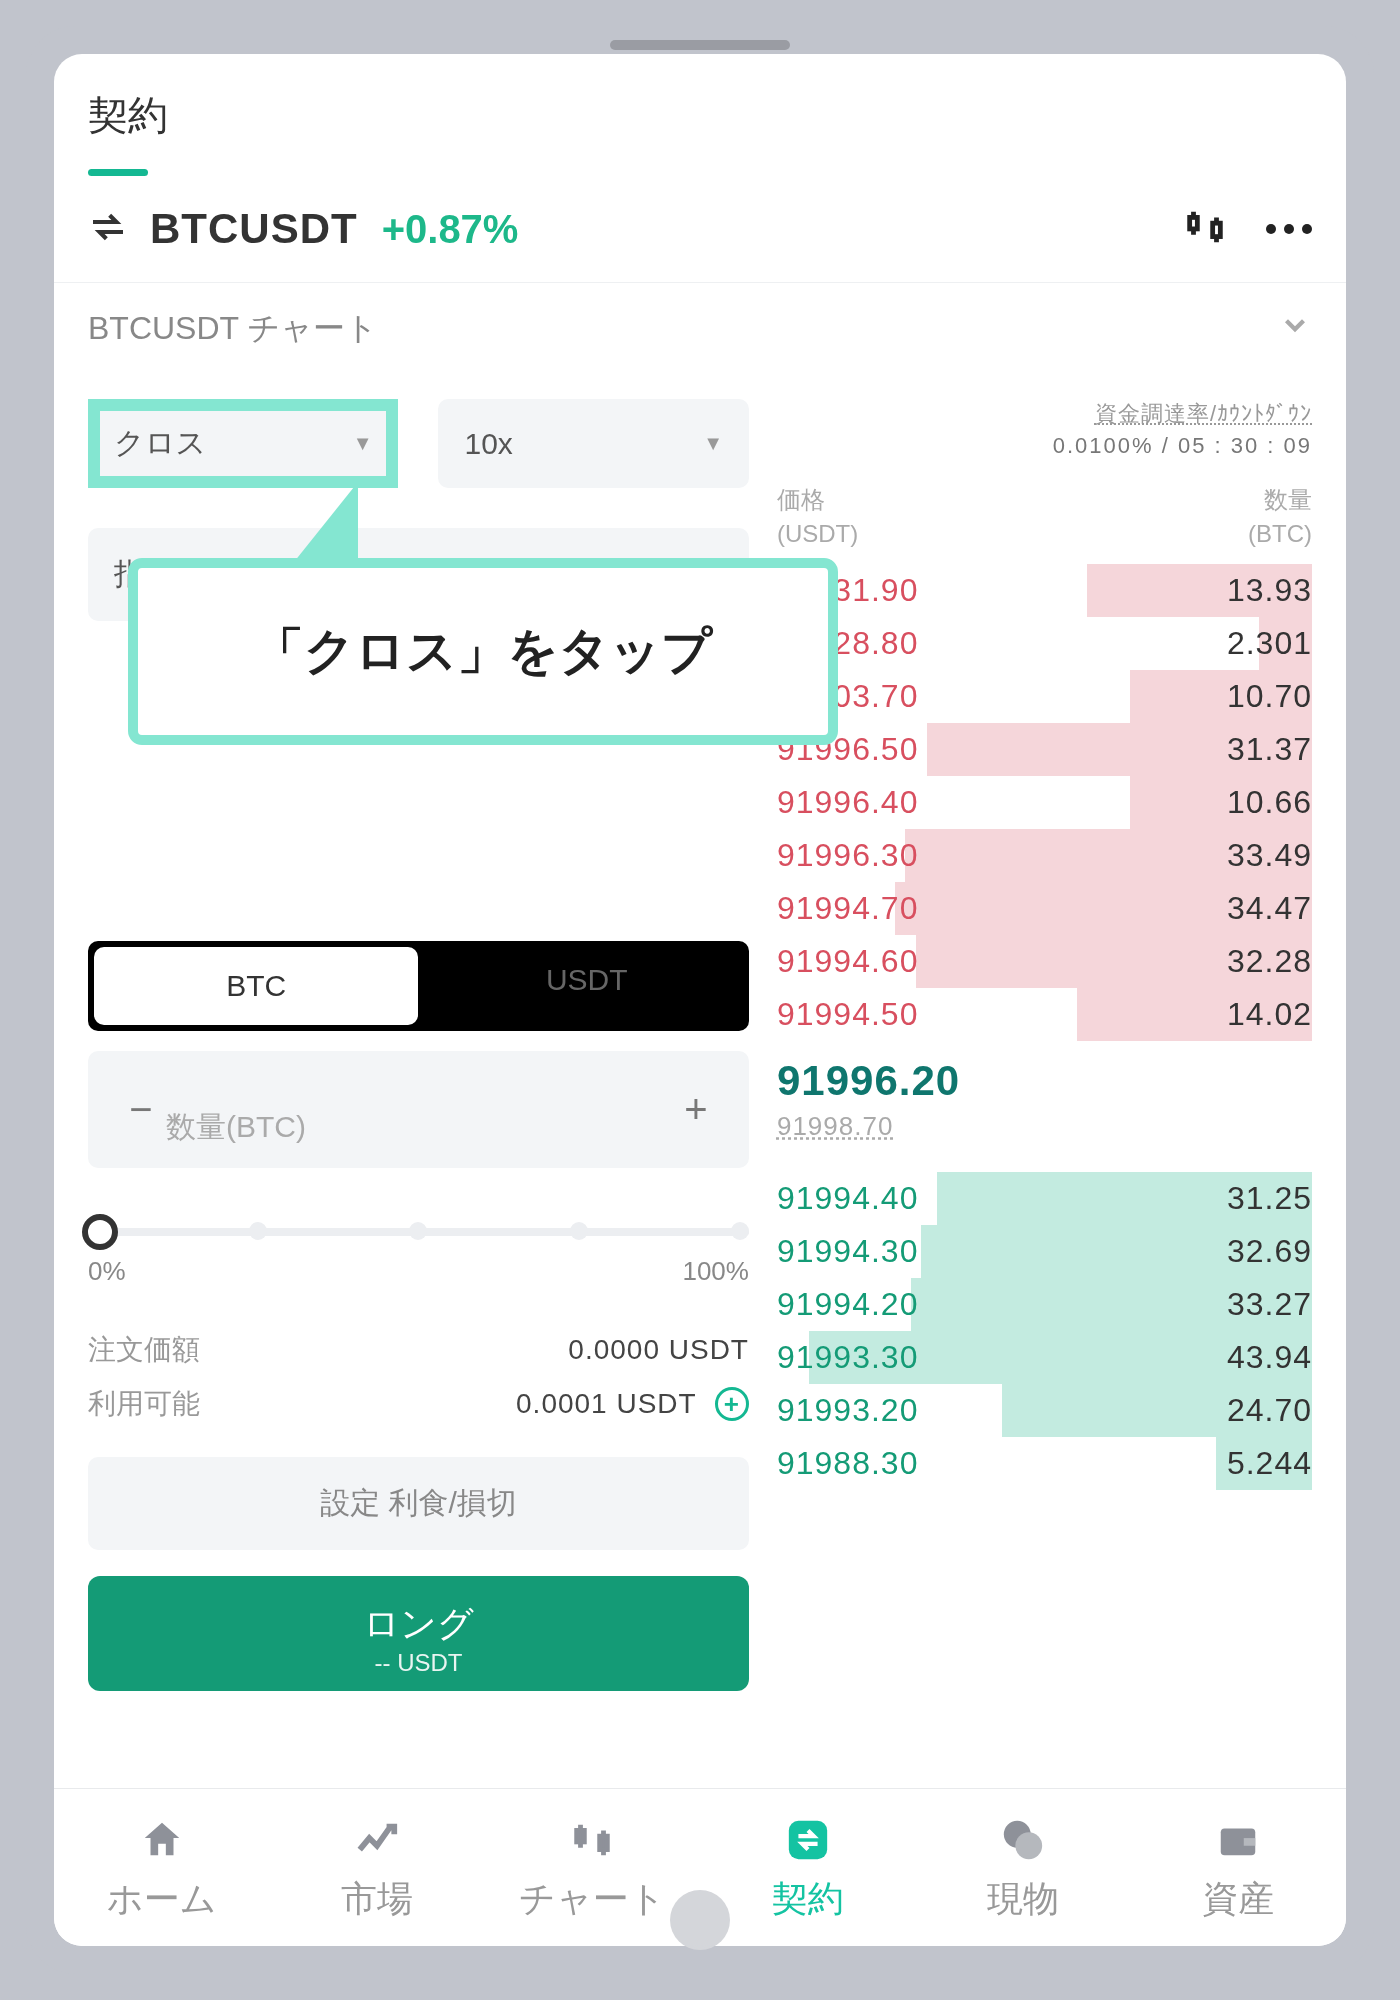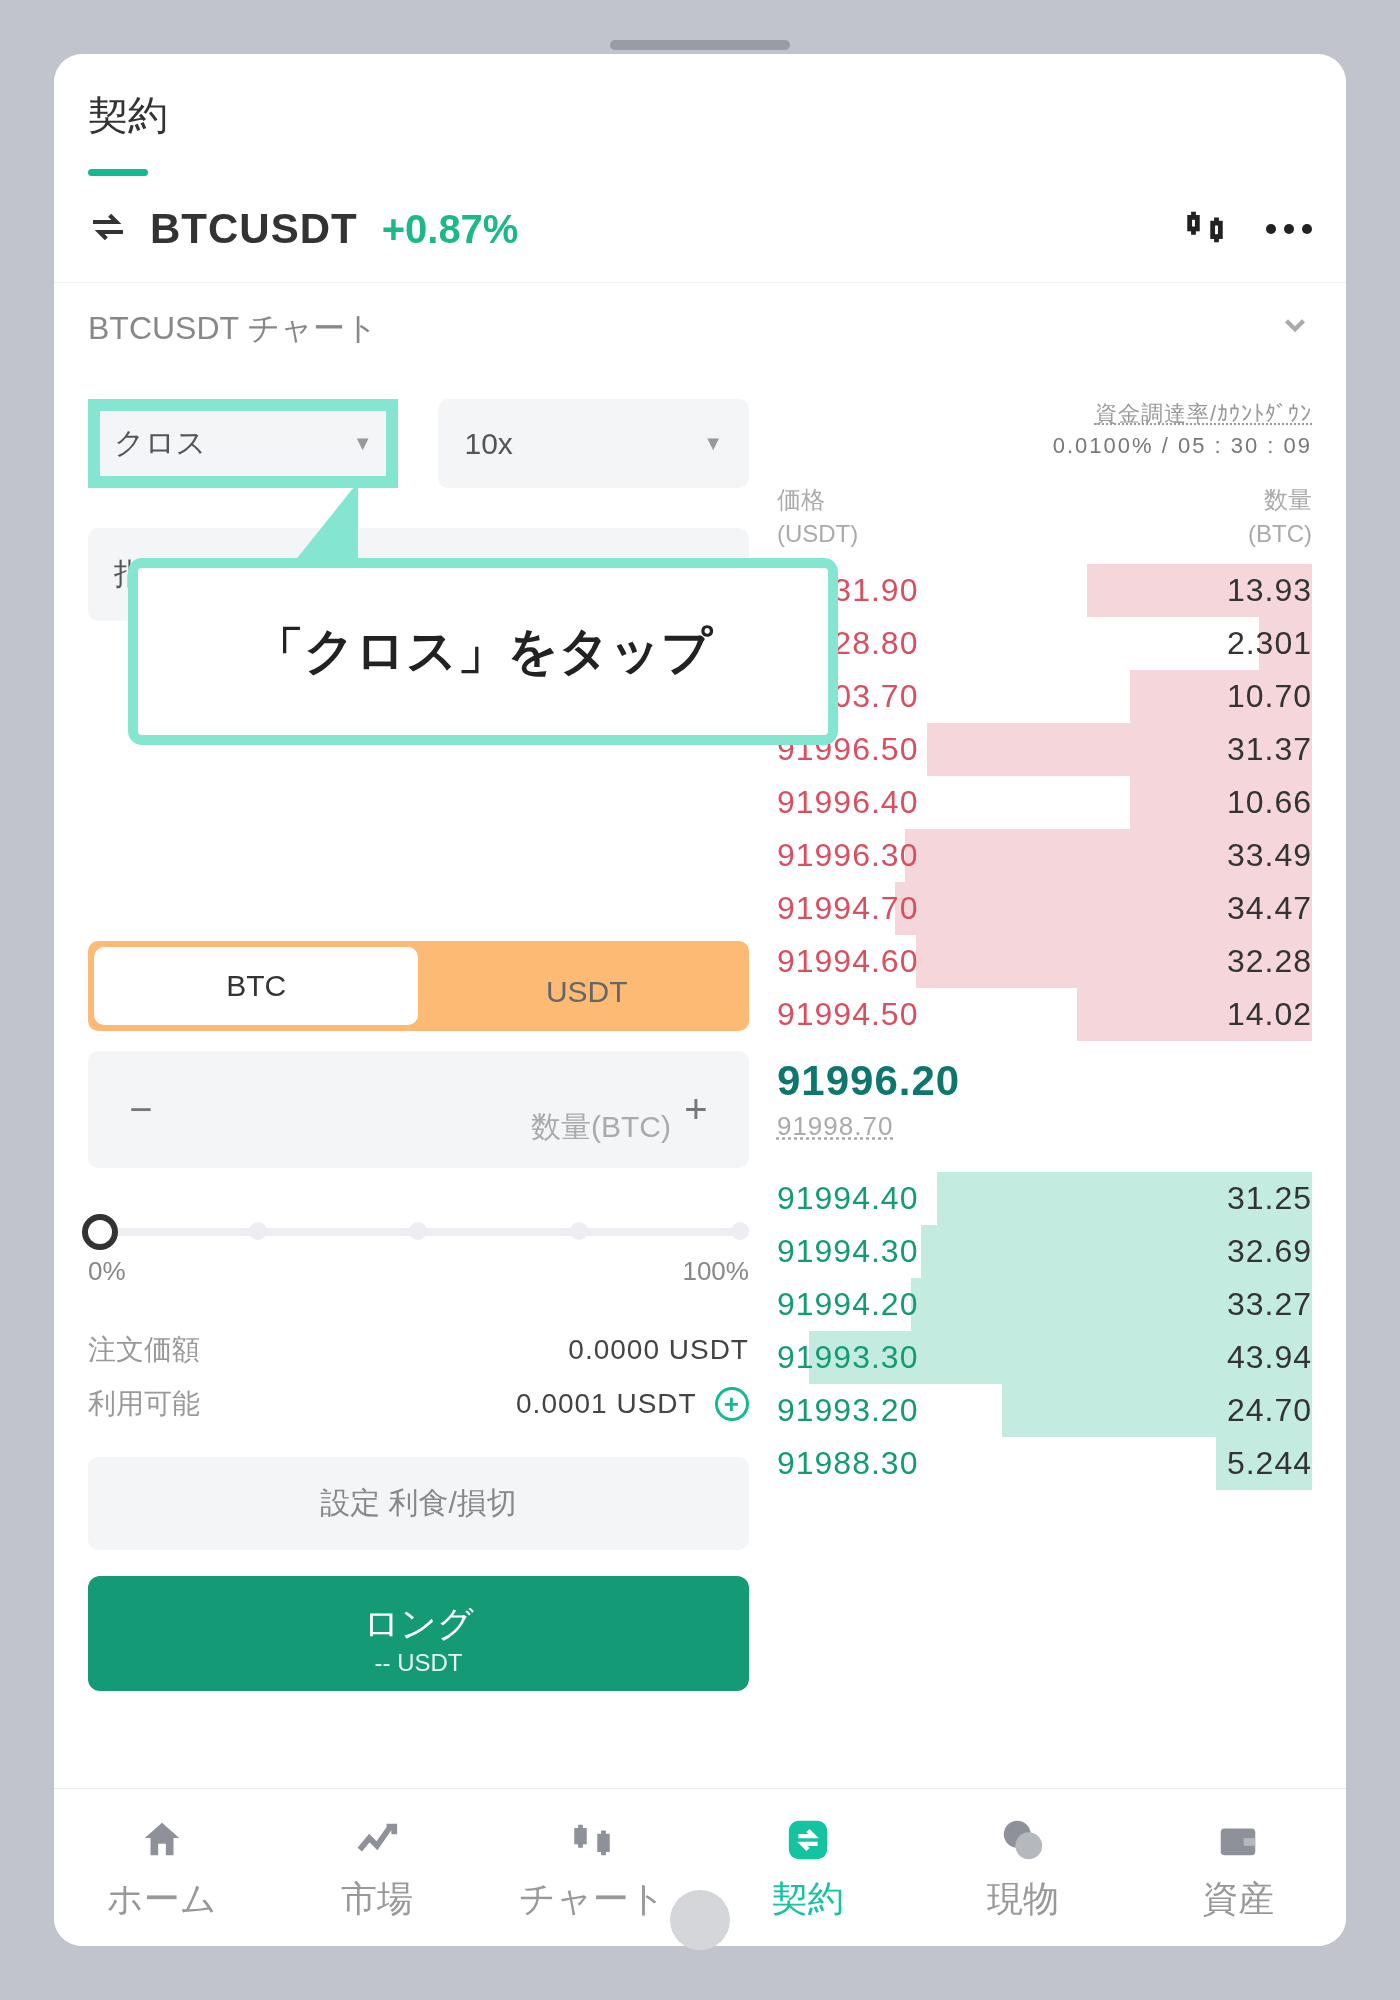--- a/index.html
+++ b/index.html
@@ -108,27 +108,27 @@
   border: 10px solid #84e6d1;
   border-radius: 14px;
   padding: 50px 40px;
   font-size: 50px;
   font-weight: 700;
   color: #222;
   text-align: center;
   z-index: 5;
 }
 
-.unit-tabs { margin-top: 320px; display: flex; background: #fdba74; border-radius: 10px; align-items: flex-end; }
+.unit-tabs { margin-top: 320px; display: flex; background: #000000; border-radius: 10px; }
 .unit-tab { flex: 1; text-align: center; padding: 22px; font-size: 30px; color: #666; }
 .unit-tab.active { background: #fff; border-radius: 10px; margin: 6px; color: #333; font-weight: 500; }
 
 .qty-row { margin-top: 20px; display: flex; align-items: center; background: #f3f5f7; border-radius: 10px; padding: 20px 28px; }
 .qty-row .sign { font-size: 40px; color: #777; width: 50px; text-align: center; }
-.qty-row .ph { flex: 1; text-align: right; font-size: 30px; color: #aaa; margin-top: 36px; }
+.qty-row .ph { flex: 1; text-align: left; font-size: 30px; color: #aaa; margin-top: 36px; }
 
 .slider-wrap { margin-top: 60px; position: relative; }
 .slider-track { height: 8px; background: #eceef1; border-radius: 4px; position: relative; }
 .slider-dots { position: absolute; top: -6px; width: 100%; display: flex; justify-content: space-between; }
 .slider-dot { width: 18px; height: 18px; background: #eceef1; border-radius: 50%; }
 .slider-handle { position: absolute; top: -14px; left: -6px; width: 36px; height: 36px; border: 6px solid #333; background: #fff; border-radius: 50%; }
 .slider-lbls { display: flex; justify-content: space-between; margin-top: 20px; font-size: 26px; color: #888; }
 
 .info-rows { margin-top: 36px; }
 .info-row { display: flex; justify-content: space-between; align-items: center; font-size: 28px; padding: 8px 0; }

